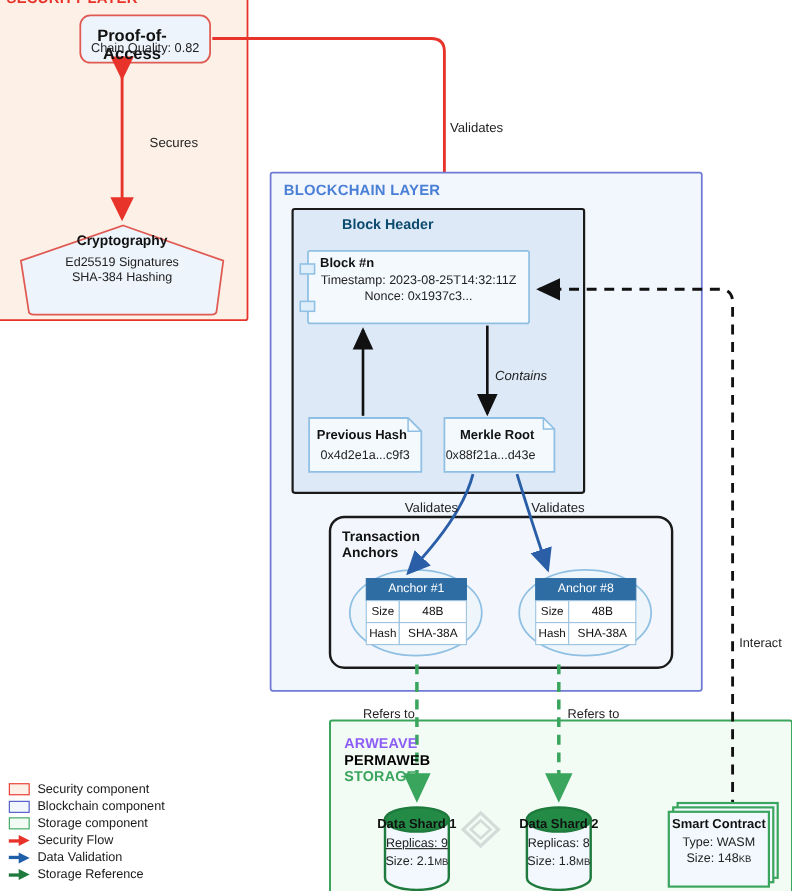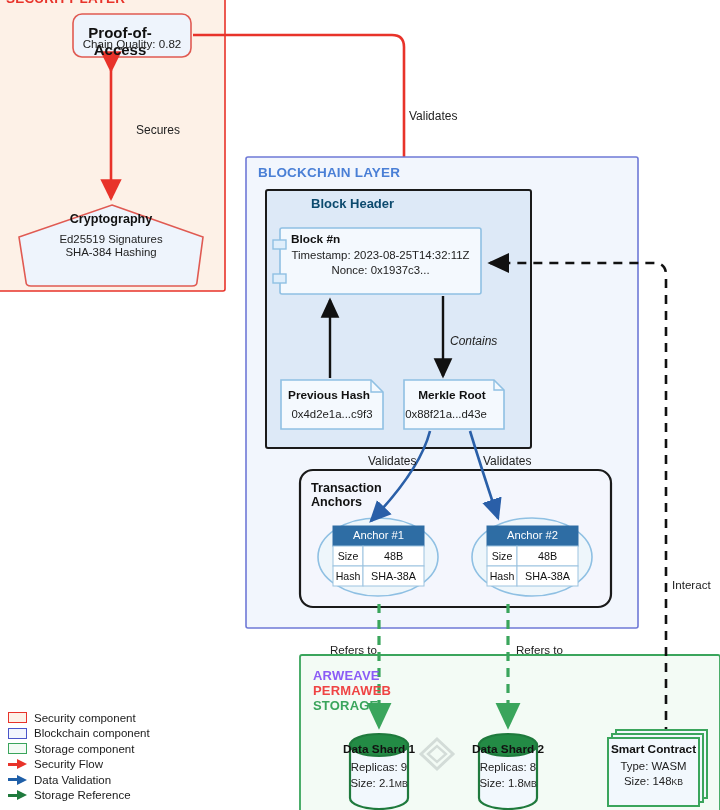--- a/index.html
+++ b/index.html
@@ -202,37 +202,37 @@
 
   <div class="lbl nodeTitle" style="left:311px;top:481px;font-size:12.6px;color:#111;">Transaction</div>
   <div class="lbl nodeTitle" style="left:311px;top:495px;font-size:12.6px;color:#111;">Anchors</div>
 
   <div class="lbl ctr" style="left:333px;top:529px;width:91px;font-size:11.2px;color:#ffffff;">Anchor #1</div>
   <div class="lbl ctr" style="left:333px;top:550px;width:30px;font-size:10.6px;color:#111;">Size</div>
   <div class="lbl ctr" style="left:363px;top:550px;width:61px;font-size:10.8px;color:#111;">48B</div>
   <div class="lbl ctr" style="left:333px;top:570px;width:30px;font-size:10.6px;color:#111;">Hash</div>
   <div class="lbl ctr" style="left:363px;top:570px;width:61px;font-size:10.8px;color:#111;">SHA-38A</div>
 
-  <div class="lbl ctr" style="left:487px;top:529px;width:91px;font-size:11.2px;color:#ffffff;">Anchor #2</div>
+  <div class="lbl ctr" style="left:487px;top:529px;width:91px;font-size:11.2px;color:#ffffff;">Anchor #8</div>
   <div class="lbl ctr" style="left:487px;top:550px;width:30px;font-size:10.6px;color:#111;">Size</div>
   <div class="lbl ctr" style="left:517px;top:550px;width:61px;font-size:10.8px;color:#111;">48B</div>
   <div class="lbl ctr" style="left:487px;top:570px;width:30px;font-size:10.6px;color:#111;">Hash</div>
   <div class="lbl ctr" style="left:517px;top:570px;width:61px;font-size:10.8px;color:#111;">SHA-38A</div>
 
   <div class="lbl" style="left:330px;top:643px;font-size:11.6px;color:#222;">Refers to</div>
   <div class="lbl" style="left:516px;top:643px;font-size:11.6px;color:#222;">Refers to</div>
 
   <div class="lbl" style="left:672px;top:578px;font-size:11.6px;color:#222;">Interact</div>
 
   <div class="lbl layerTitle" style="left:313px;top:668px;font-size:13px;color:#8b5cf6;">ARWEAVE</div>
-  <div class="lbl layerTitle" style="left:313px;top:683px;font-size:13px;color:#ef4444;">PERMAWEB</div>
+  <div class="lbl layerTitle" style="left:313px;top:683px;font-size:13px;color:#000000;">PERMAWEB</div>
   <div class="lbl layerTitle" style="left:313px;top:698px;font-size:13px;color:#3aa55c;">STORAGE</div>
 
   <div class="lbl nodeTitle ctr" style="left:334px;top:742px;width:90px;font-size:11.8px;color:#111;">Data Shard 1</div>
-  <div class="lbl ctr" style="left:334px;top:761px;width:90px;font-size:11.4px;color:#222;">Replicas: 9</div>
+  <div class="lbl ctr" style="left:334px;top:761px;width:90px;font-size:11.4px;color:#222;text-decoration:underline;">Replicas: 9</div>
   <div class="lbl ctr" style="left:334px;top:777px;width:90px;font-size:11.4px;color:#222;">
     <span>Size: 2.1</span><span style="font-size:8.6px;">MB</span>
   </div>
 
   <div class="lbl nodeTitle ctr" style="left:463px;top:742px;width:90px;font-size:11.8px;color:#111;">Data Shard 2</div>
   <div class="lbl ctr" style="left:463px;top:761px;width:90px;font-size:11.4px;color:#222;">Replicas: 8</div>
   <div class="lbl ctr" style="left:463px;top:777px;width:90px;font-size:11.4px;color:#222;">
     <span>Size: 1.8</span><span style="font-size:8.6px;">MB</span>
   </div>
 

